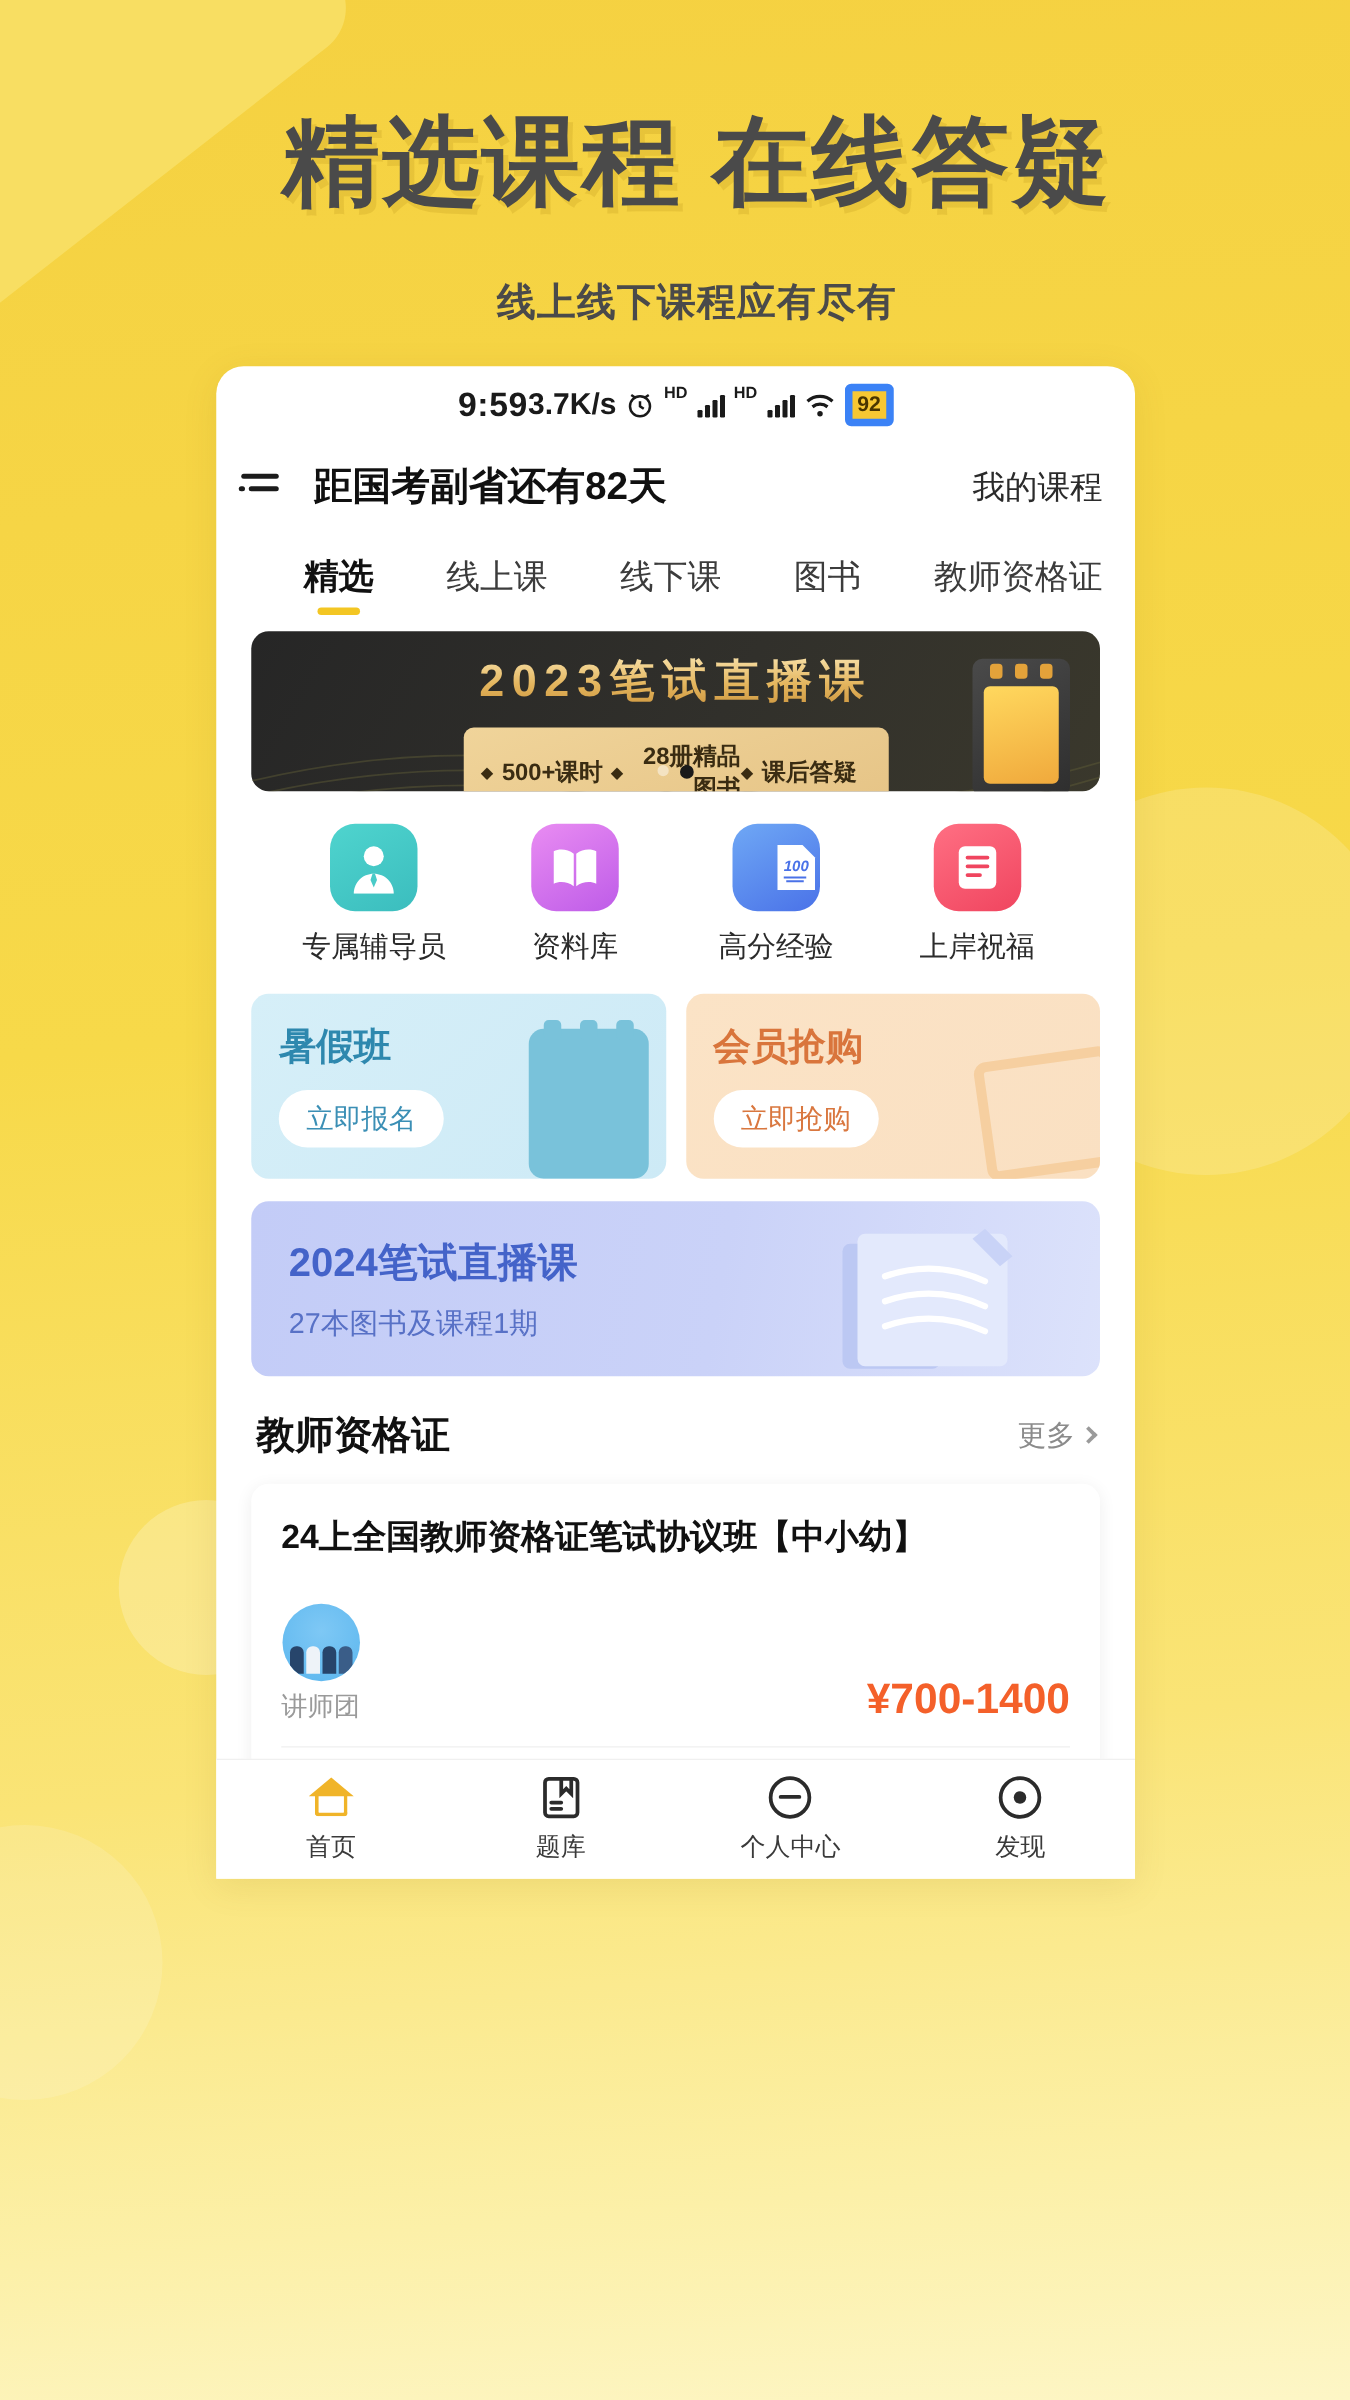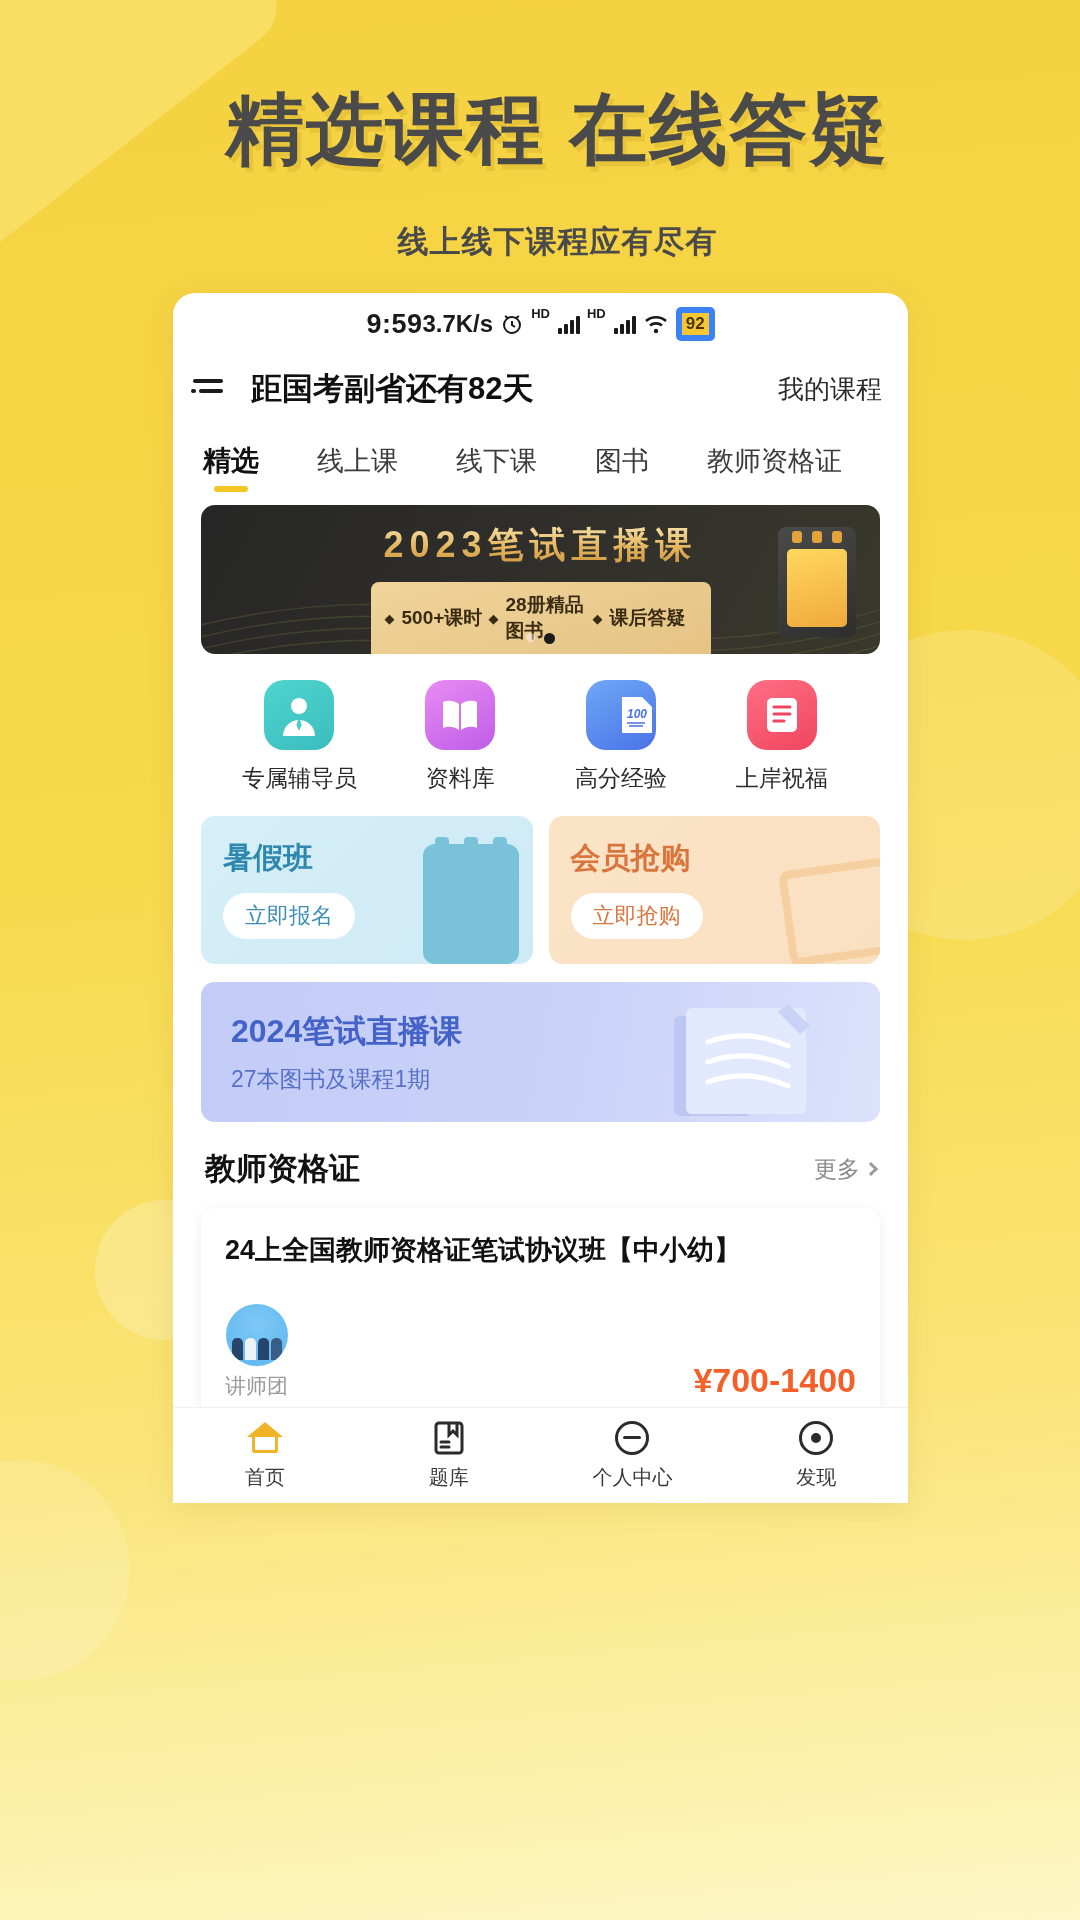--- a/index.html
+++ b/index.html
@@ -86,36 +86,36 @@
   .menu-icon { width:40px; height:28px; position:relative; flex:0 0 auto; }
   .menu-icon span { position:absolute; height:4px; background:#1b1b1b; border-radius:2px; }
   .menu-icon span:nth-child(1){ top:4px; left:2px; width:30px; }
   .menu-icon span:nth-child(2){ top:14px; left:8px; width:24px; }
   .menu-icon span:nth-child(3){ top:14px; left:0px; width:5px; }
   .appbar-title { font-size:31px; font-weight:bold; color:#101010; flex:1; }
   .appbar-action { font-size:26px; color:#2b2b2b; }
   
   .tabs {
     display:flex; align-items:center; gap:58px;
-    padding:14px 30px 0 30px; height:74px; overflow:hidden;
+    padding:14px 30px 0 30px; height:74px; overflow:hidden;margin-left:40px;
   }
   .tab { font-size:27px; color:#3c3c3c; position:relative; white-space:nowrap; padding-bottom:12px;}
   .tab.active { font-weight:bold; color:#111; font-size:28px; }
   .tab.active::after {
     content:""; position:absolute; left:50%; transform:translateX(-50%);
     bottom:0; width:34px; height:6px; border-radius:3px; background:#F3C623;
   }
   
   .content { padding:0 28px; }
   
   .hero {
-    margin-top:8px; height:149px; border-radius:14px;
+    margin-top:8px; height:128px; border-radius:14px;
     background:linear-gradient(120deg,#262626 0%,#31302b 55%,#3a382c 100%);
     position:relative; overflow:hidden; display:flex; flex-direction:column;
-    align-items:center; padding-top:16px;
+    align-items:center; padding-top:16px;text-align:right;
   }
   .hero-waves { position:absolute; inset:0; opacity:.5; }
   .hero-title {
     font-size:36px; font-weight:bold; letter-spacing:6px;
     background:linear-gradient(180deg,#FBE7B4 0%,#E3B45C 55%,#C9913A 100%);
     -webkit-background-clip:text; background-clip:text; color:transparent;
     position:relative; z-index:2;
   }
   .hero-box {
     margin-top:12px; width:340px; border-radius:8px;

